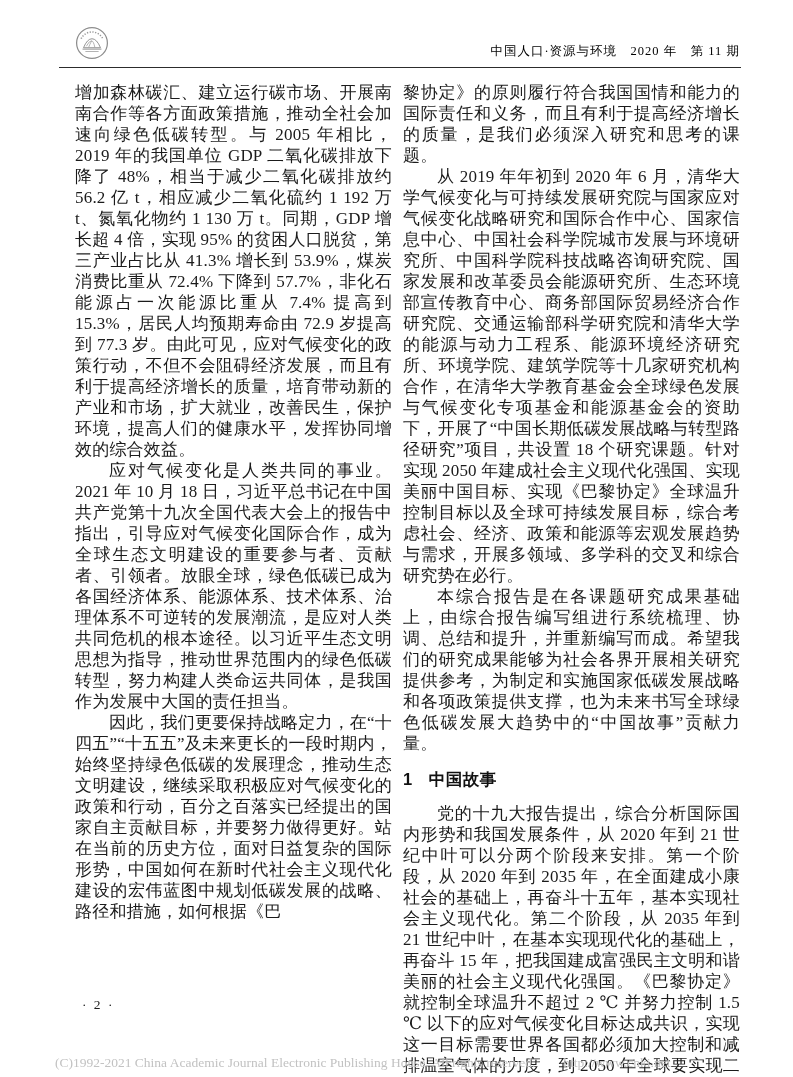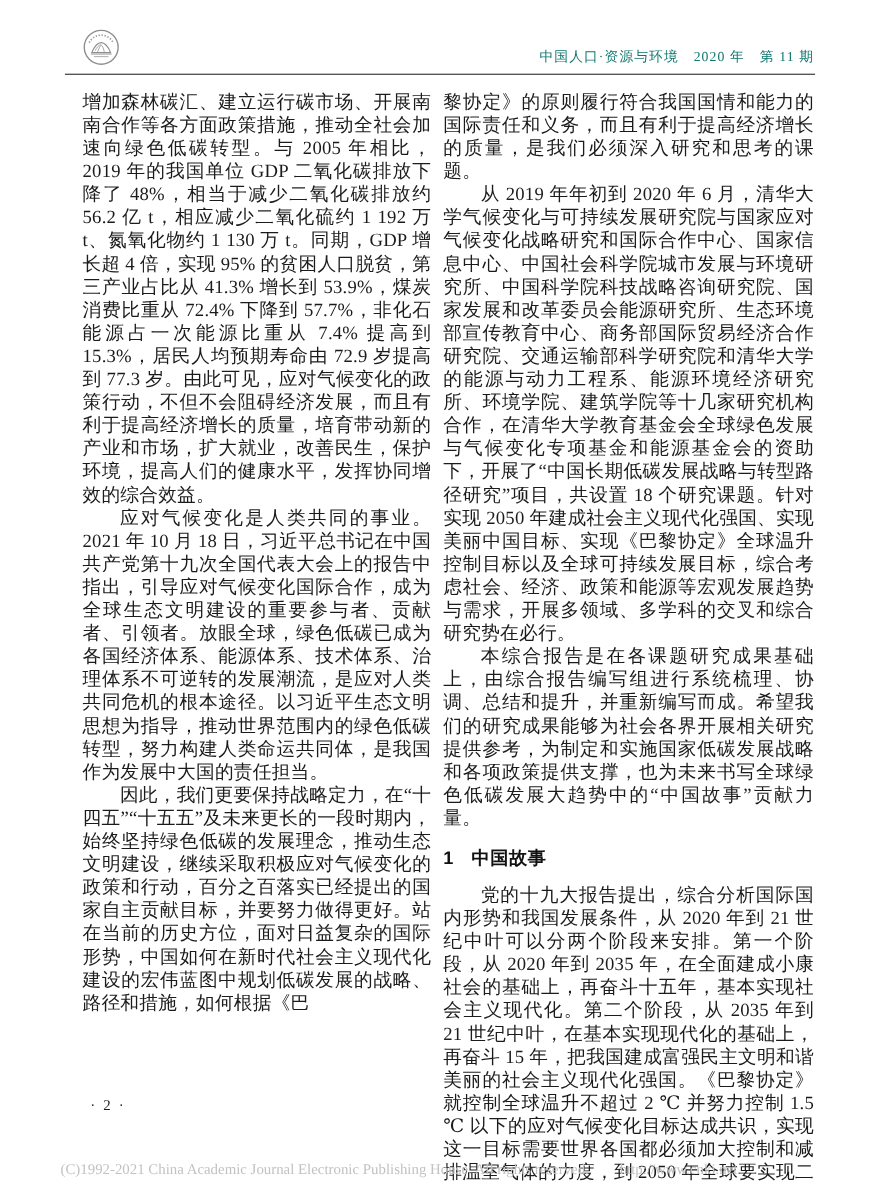--- a/index.html
+++ b/index.html
@@ -11,21 +11,21 @@
     font-family: "Liberation Serif", "DejaVu Serif", serif;
     color: #1b1b1b;
   }
   .page { position: absolute; inset: 0; background: #ffffff; }
 
   
   .header { position: absolute; top: 24px; left: 59px; right: 53px; height: 42px; }
   .logo { position: absolute; left: 16px; top: 2px; width: 34px; height: 34px; }
   .journal-line {
     position: absolute; right: 0; bottom: 6px;
-    font-size: 12.5px; letter-spacing: 1px; color: #0f766e;
+    font-size: 12.5px; letter-spacing: 1px; color: #000000;
     white-space: nowrap;
   }
   .header-rule {
     position: absolute; top: 67px; left: 59px; width: 682px;
     border: none; border-top: 1.5px solid #2c2c2c;
   }
 
   
   .columns {
     position: absolute; top: 82px; left: 75px; width: 665px;

